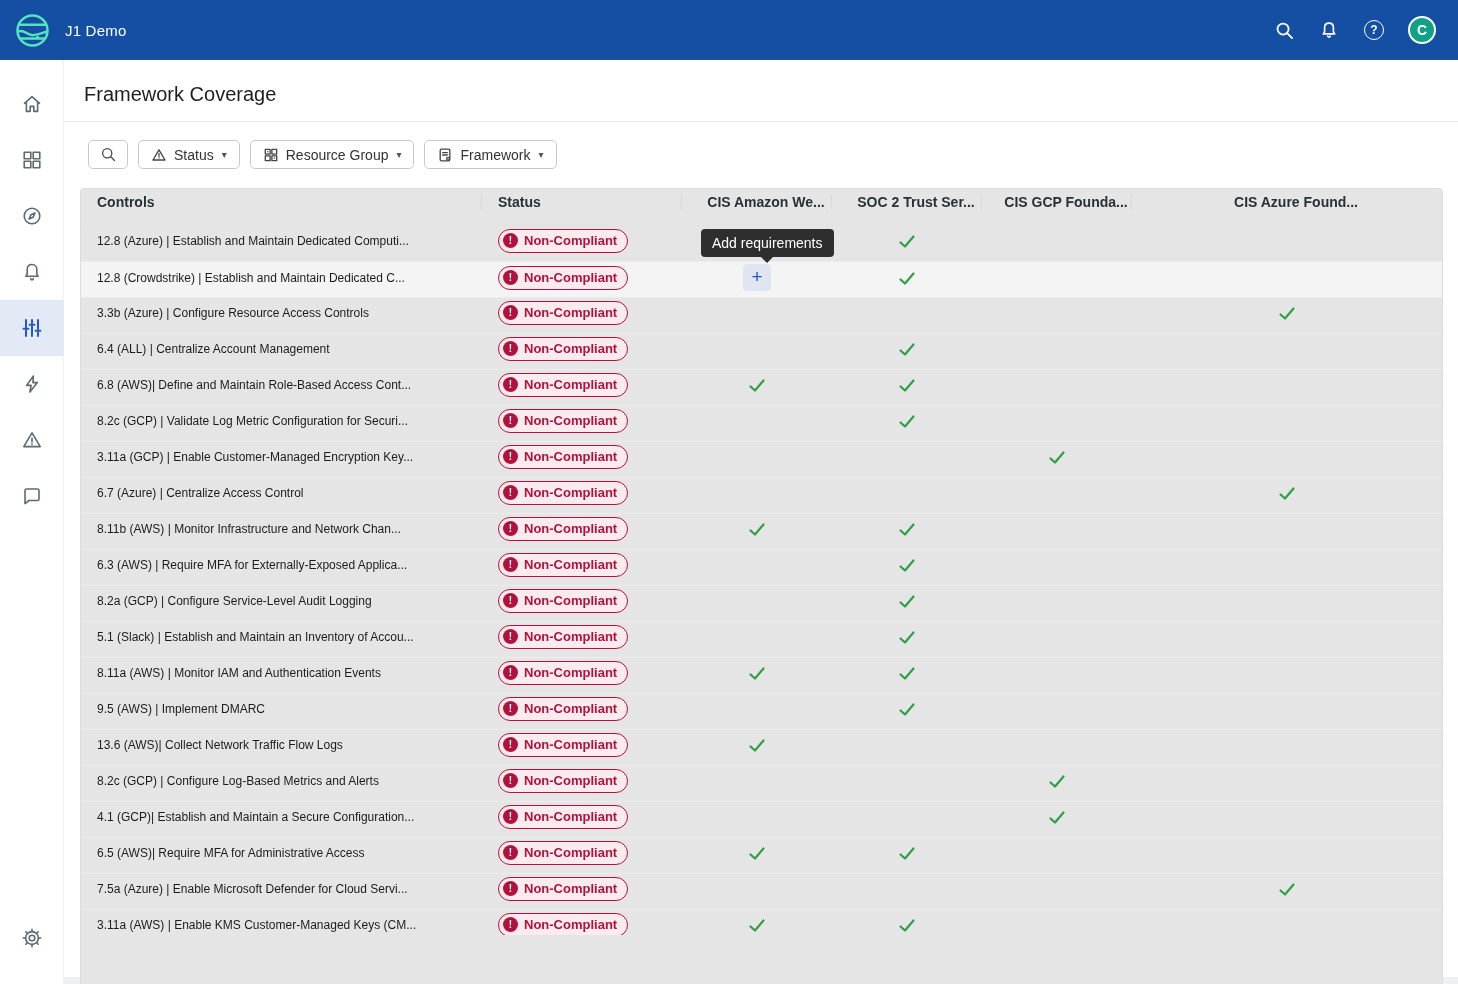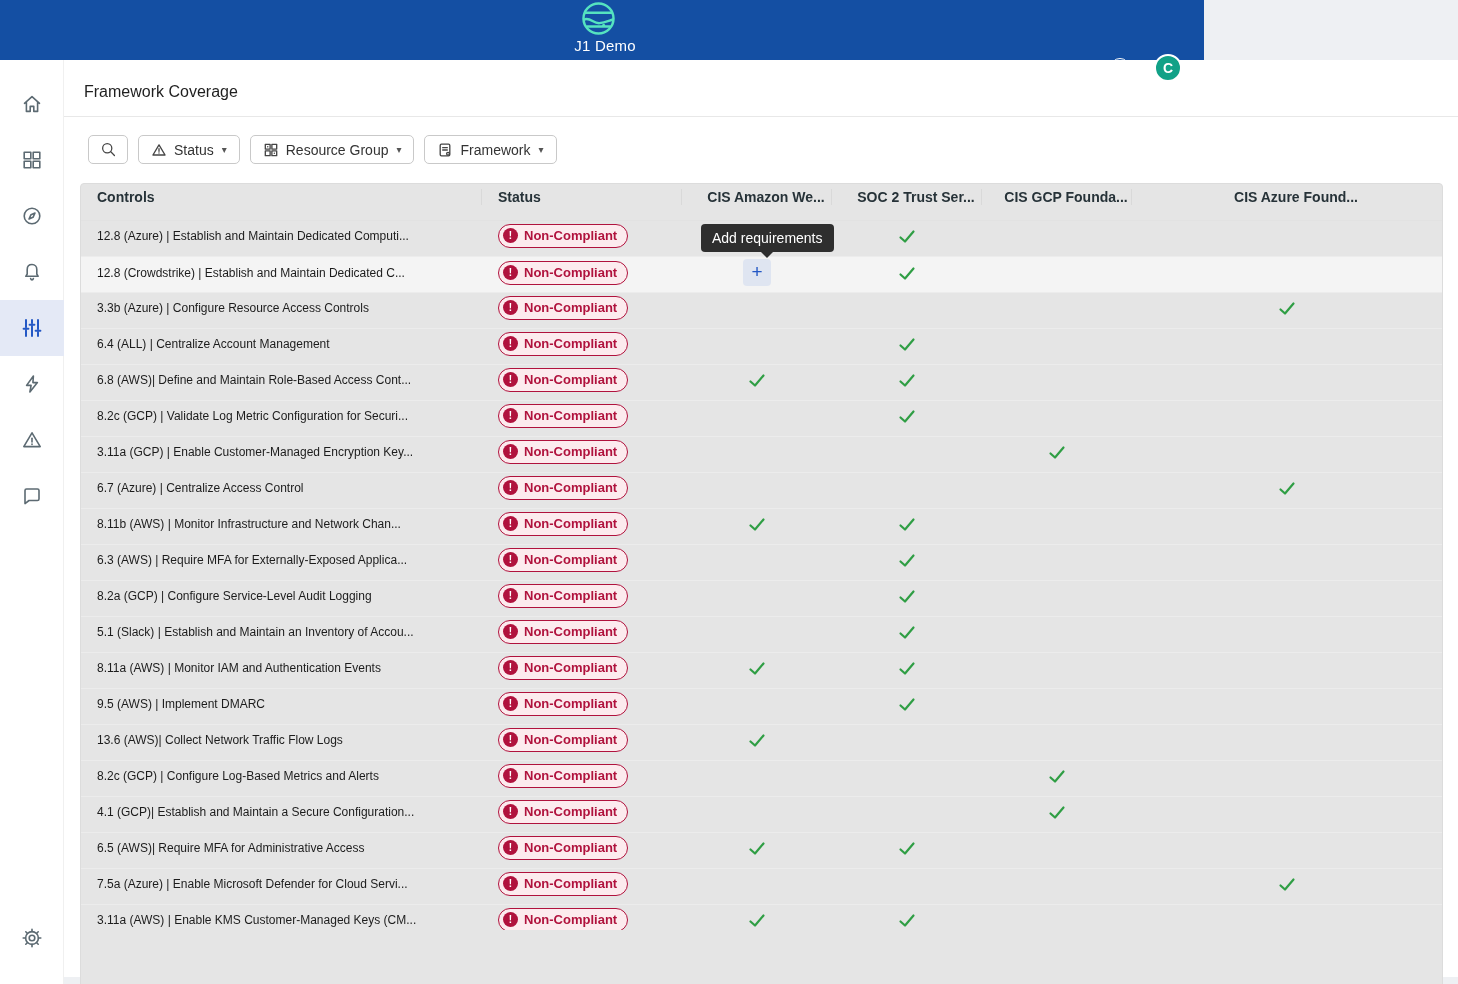--- a/index.html
+++ b/index.html
@@ -9,22 +9,22 @@
     --tooltip-bg:#2e2e2e;
   }
   *{box-sizing:border-box;}
   html,body{margin:0;padding:0;}
   body{
     width:1458px;height:984px;overflow:hidden;background:#eef0f3;
     font-family:"Liberation Sans",sans-serif;color:#1f1f1f;
   }
   
   .appbar{
-    position:fixed;top:0;left:0;width:1204px;height:60px;background:var(--header-blue);
-    display:flex;align-items:center;padding:0 22px 0 14px;z-index:20;flex-direction:column;
+    position:fixed;top:0;left:0;width:1458px;height:60px;background:var(--header-blue);
+    display:flex;align-items:center;padding:0 22px 0 14px;z-index:20;
   }
   .logo{width:37px;height:37px;flex:0 0 auto;}
   .app-title{color:#fff;font-size:15px;margin-left:14px;letter-spacing:.2px;}
   .appbar-right{margin-left:auto;display:flex;align-items:center;gap:23px;}
   .appbar-icon{width:22px;height:22px;display:flex;align-items:center;justify-content:center;cursor:pointer;background:none;border:none;padding:0;}
   .help-circle{width:20px;height:20px;border:1.8px solid #fff;border-radius:50%;color:#fff;
     font-size:12px;font-weight:bold;display:flex;align-items:center;justify-content:center;}
   .avatar{width:28px;height:28px;border-radius:50%;background:var(--avatar-teal);border:2px solid #fff;
     color:#fff;font-size:14px;font-weight:bold;display:flex;align-items:center;justify-content:center;cursor:pointer;}
   
@@ -33,21 +33,21 @@
     display:flex;flex-direction:column;align-items:center;padding-top:16px;border-right:1px solid #f0f0f0;
   }
   .side-item{width:64px;height:56px;display:flex;align-items:center;justify-content:center;cursor:pointer;background:none;border:none;padding:0;}
   .side-item svg{stroke:#5c6a72;fill:none;stroke-width:1.6;stroke-linecap:round;stroke-linejoin:round;}
   .side-item.active{background:var(--active-bg);}
   .side-item.active svg{stroke:var(--active-blue);stroke-width:2;}
   .side-item.bottom{margin-top:auto;margin-bottom:18px;}
   
   .main{margin-left:64px;margin-top:60px;background:#fff;height:917px;position:relative;}
   .page-header{padding:23px 20px 15px 20px;border-bottom:1px solid #e8e8e8;}
-  .page-title{font-size:16px;color:#1f1f1f;}
+  .page-title{font-size:20px;color:#1f1f1f;}
   .filter-bar{display:flex;align-items:center;gap:10px;padding:18px 24px 19px 24px;}
   .filter-btn{
     height:29px;border:1px solid #c9c9c9;border-radius:5px;background:#fff;cursor:pointer;
     display:inline-flex;align-items:center;gap:7px;padding:0 12px;font-size:14px;color:#333;
     font-family:"Liberation Sans",sans-serif;font-weight:500;
   }
   .filter-btn svg{stroke:#454545;fill:none;stroke-width:1.5;stroke-linecap:round;stroke-linejoin:round;}
   .search-btn{width:40px;justify-content:center;padding:0;}
   .caret{font-size:10px;color:#555;line-height:1;margin-left:1px;}
   

